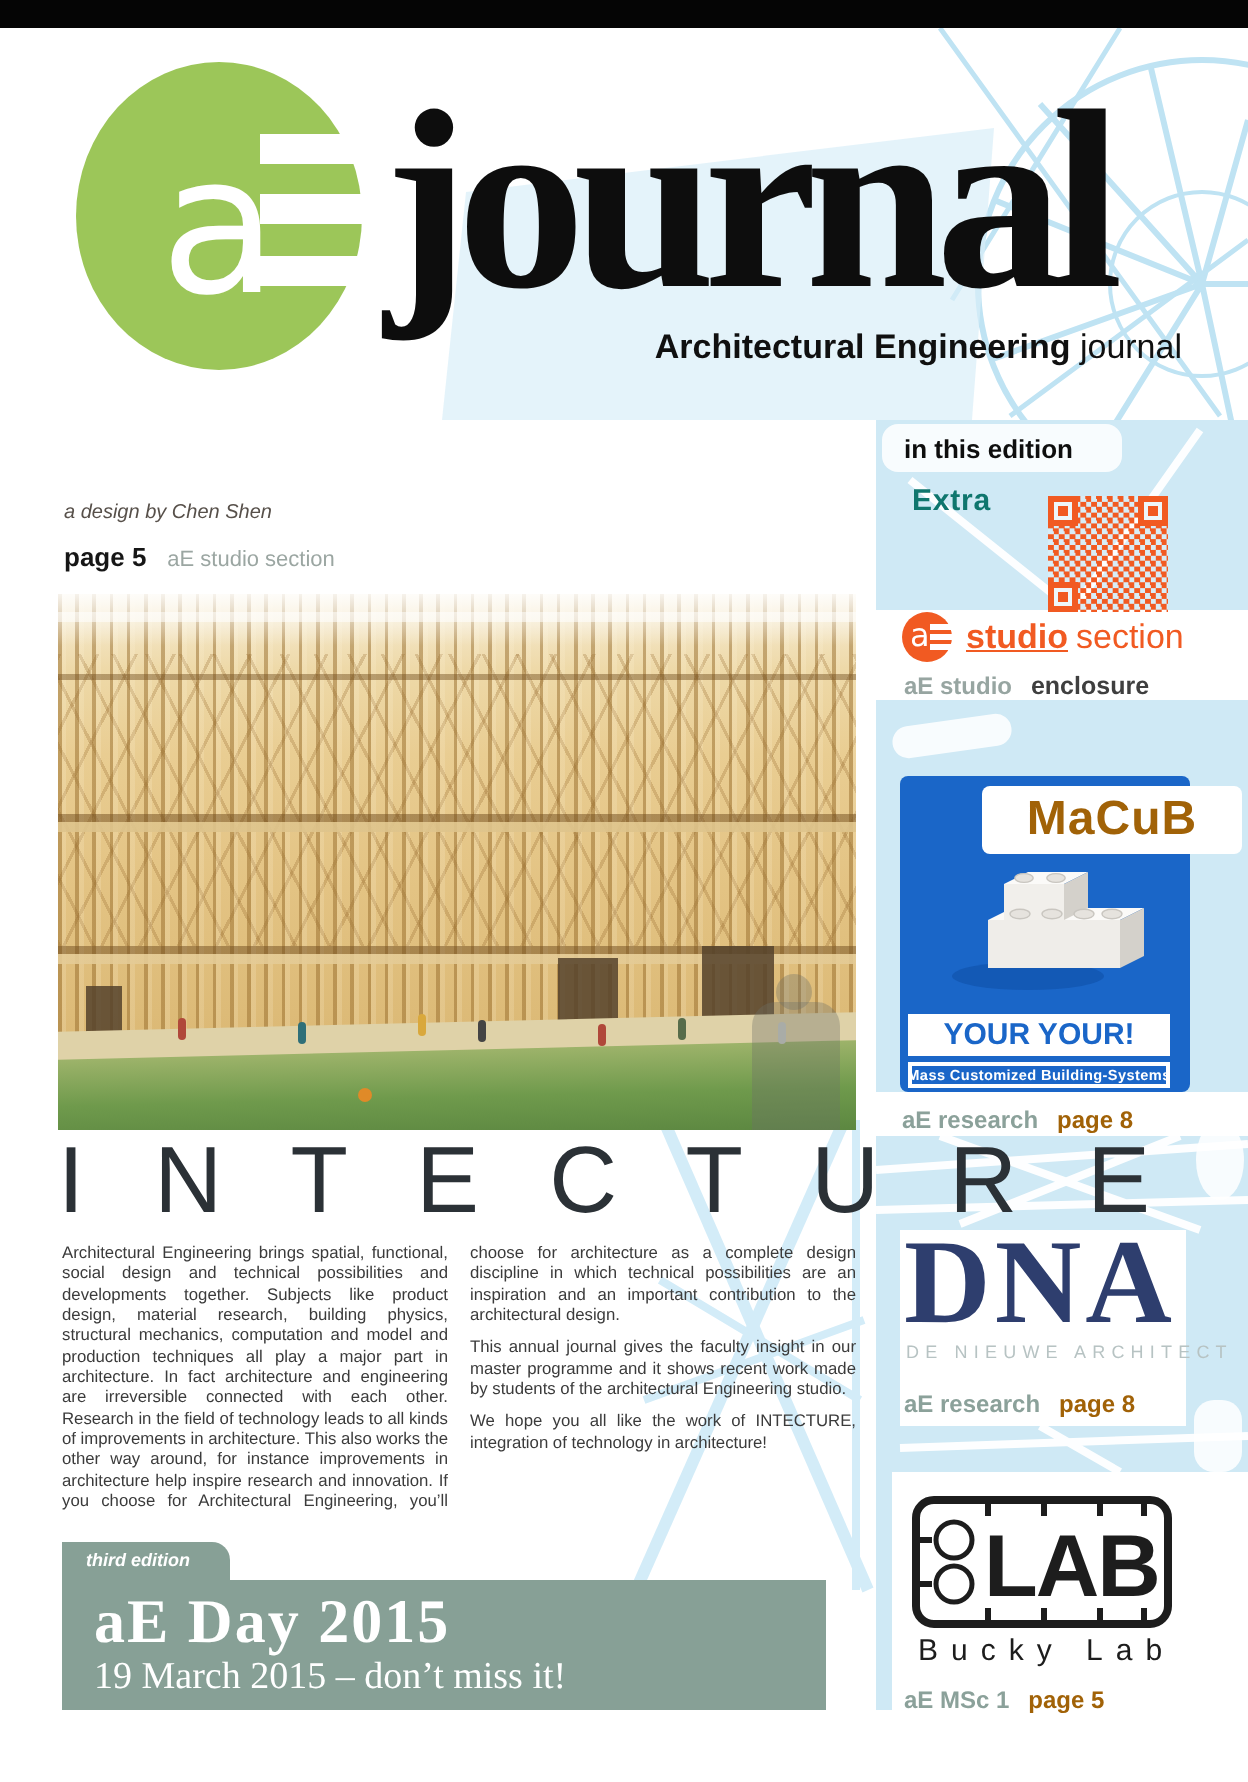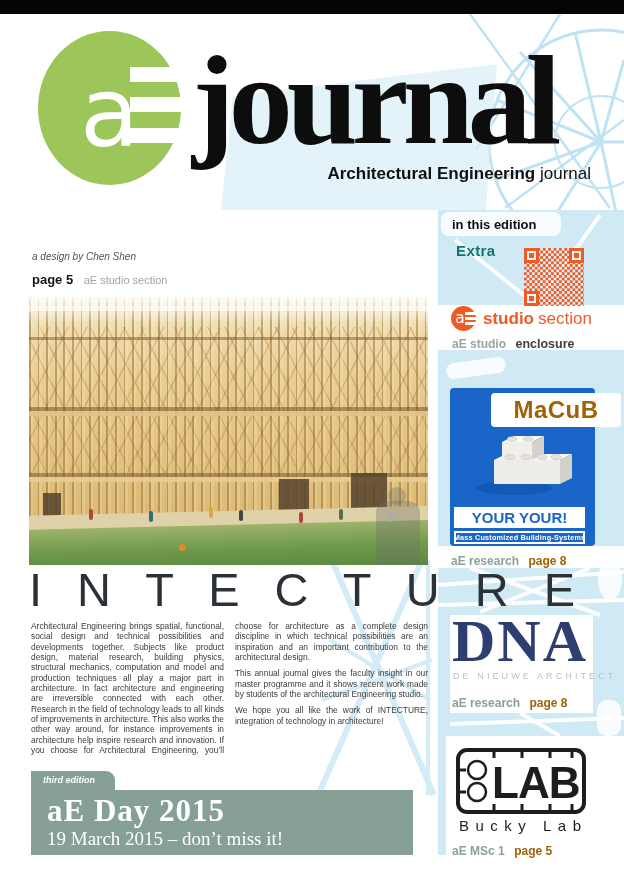--- a/index.html
+++ b/index.html
@@ -95,21 +95,21 @@
     background-size:5.4px 5.4px;}
   .qf{position:absolute;width:15px;height:15px;border:3px solid #f15a22;background:#eef7fb;}
   .qf:after{content:"";position:absolute;inset:2px;background:#f15a22;}
   .qf.tl{left:0;top:0;} .qf.tr{right:0;top:0;} .qf.bl{left:0;bottom:0;}
 
   .studio-row{position:absolute;left:451px;top:306px;display:flex;align-items:center;z-index:1;}
   .mini-logo{width:25px;height:25px;border-radius:50%;background:#f15a22;position:relative;flex:0 0 auto;}
   .mini-a{position:absolute;left:4px;top:4px;font:400 16px/1 "DejaVu Sans",sans-serif;color:#fff;}
   .mini-logo i{position:absolute;left:14px;background:#fff;height:2.6px;width:11px;}
   .mini-logo i:nth-of-type(1){top:6px;} .mini-logo i:nth-of-type(2){top:11px;} .mini-logo i:nth-of-type(3){top:16px;}
-  .studio-name{margin-left:7px;font:700 17px/1 "Liberation Sans",sans-serif;color:#f15a22;}
+  .studio-name{margin-left:7px;font:700 17px/1 "Liberation Sans",sans-serif;color:#f15a22;text-decoration:underline;}
   .studio-name-light{margin-left:4px;font:400 17px/1 "Liberation Sans",sans-serif;color:#f15a22;}
   .studio-cap{position:absolute;left:452px;top:334px;z-index:1;white-space:nowrap;}
   .cap-gb{font:700 12px/1 "Liberation Sans",sans-serif;color:#97a5a1;}
   .cap-dk{font:400 12.5px/1 "Liberation Sans",sans-serif;color:#3f3f3f;margin-left:5px;font-weight:700;}
   .cap-g{font:700 12px/1 "Liberation Sans",sans-serif;color:#8ba19a;}
   .cap-d{font:700 12px/1 "Liberation Sans",sans-serif;color:#a16207;margin-left:5px;}
 
   .macub{position:absolute;left:450px;top:388px;width:145px;height:158px;background:#1a66c8;
     border-radius:4px;z-index:1;}
   .m-plate{position:absolute;left:5px;top:5px;width:130px;height:34px;background:#fff;border-radius:4px;

